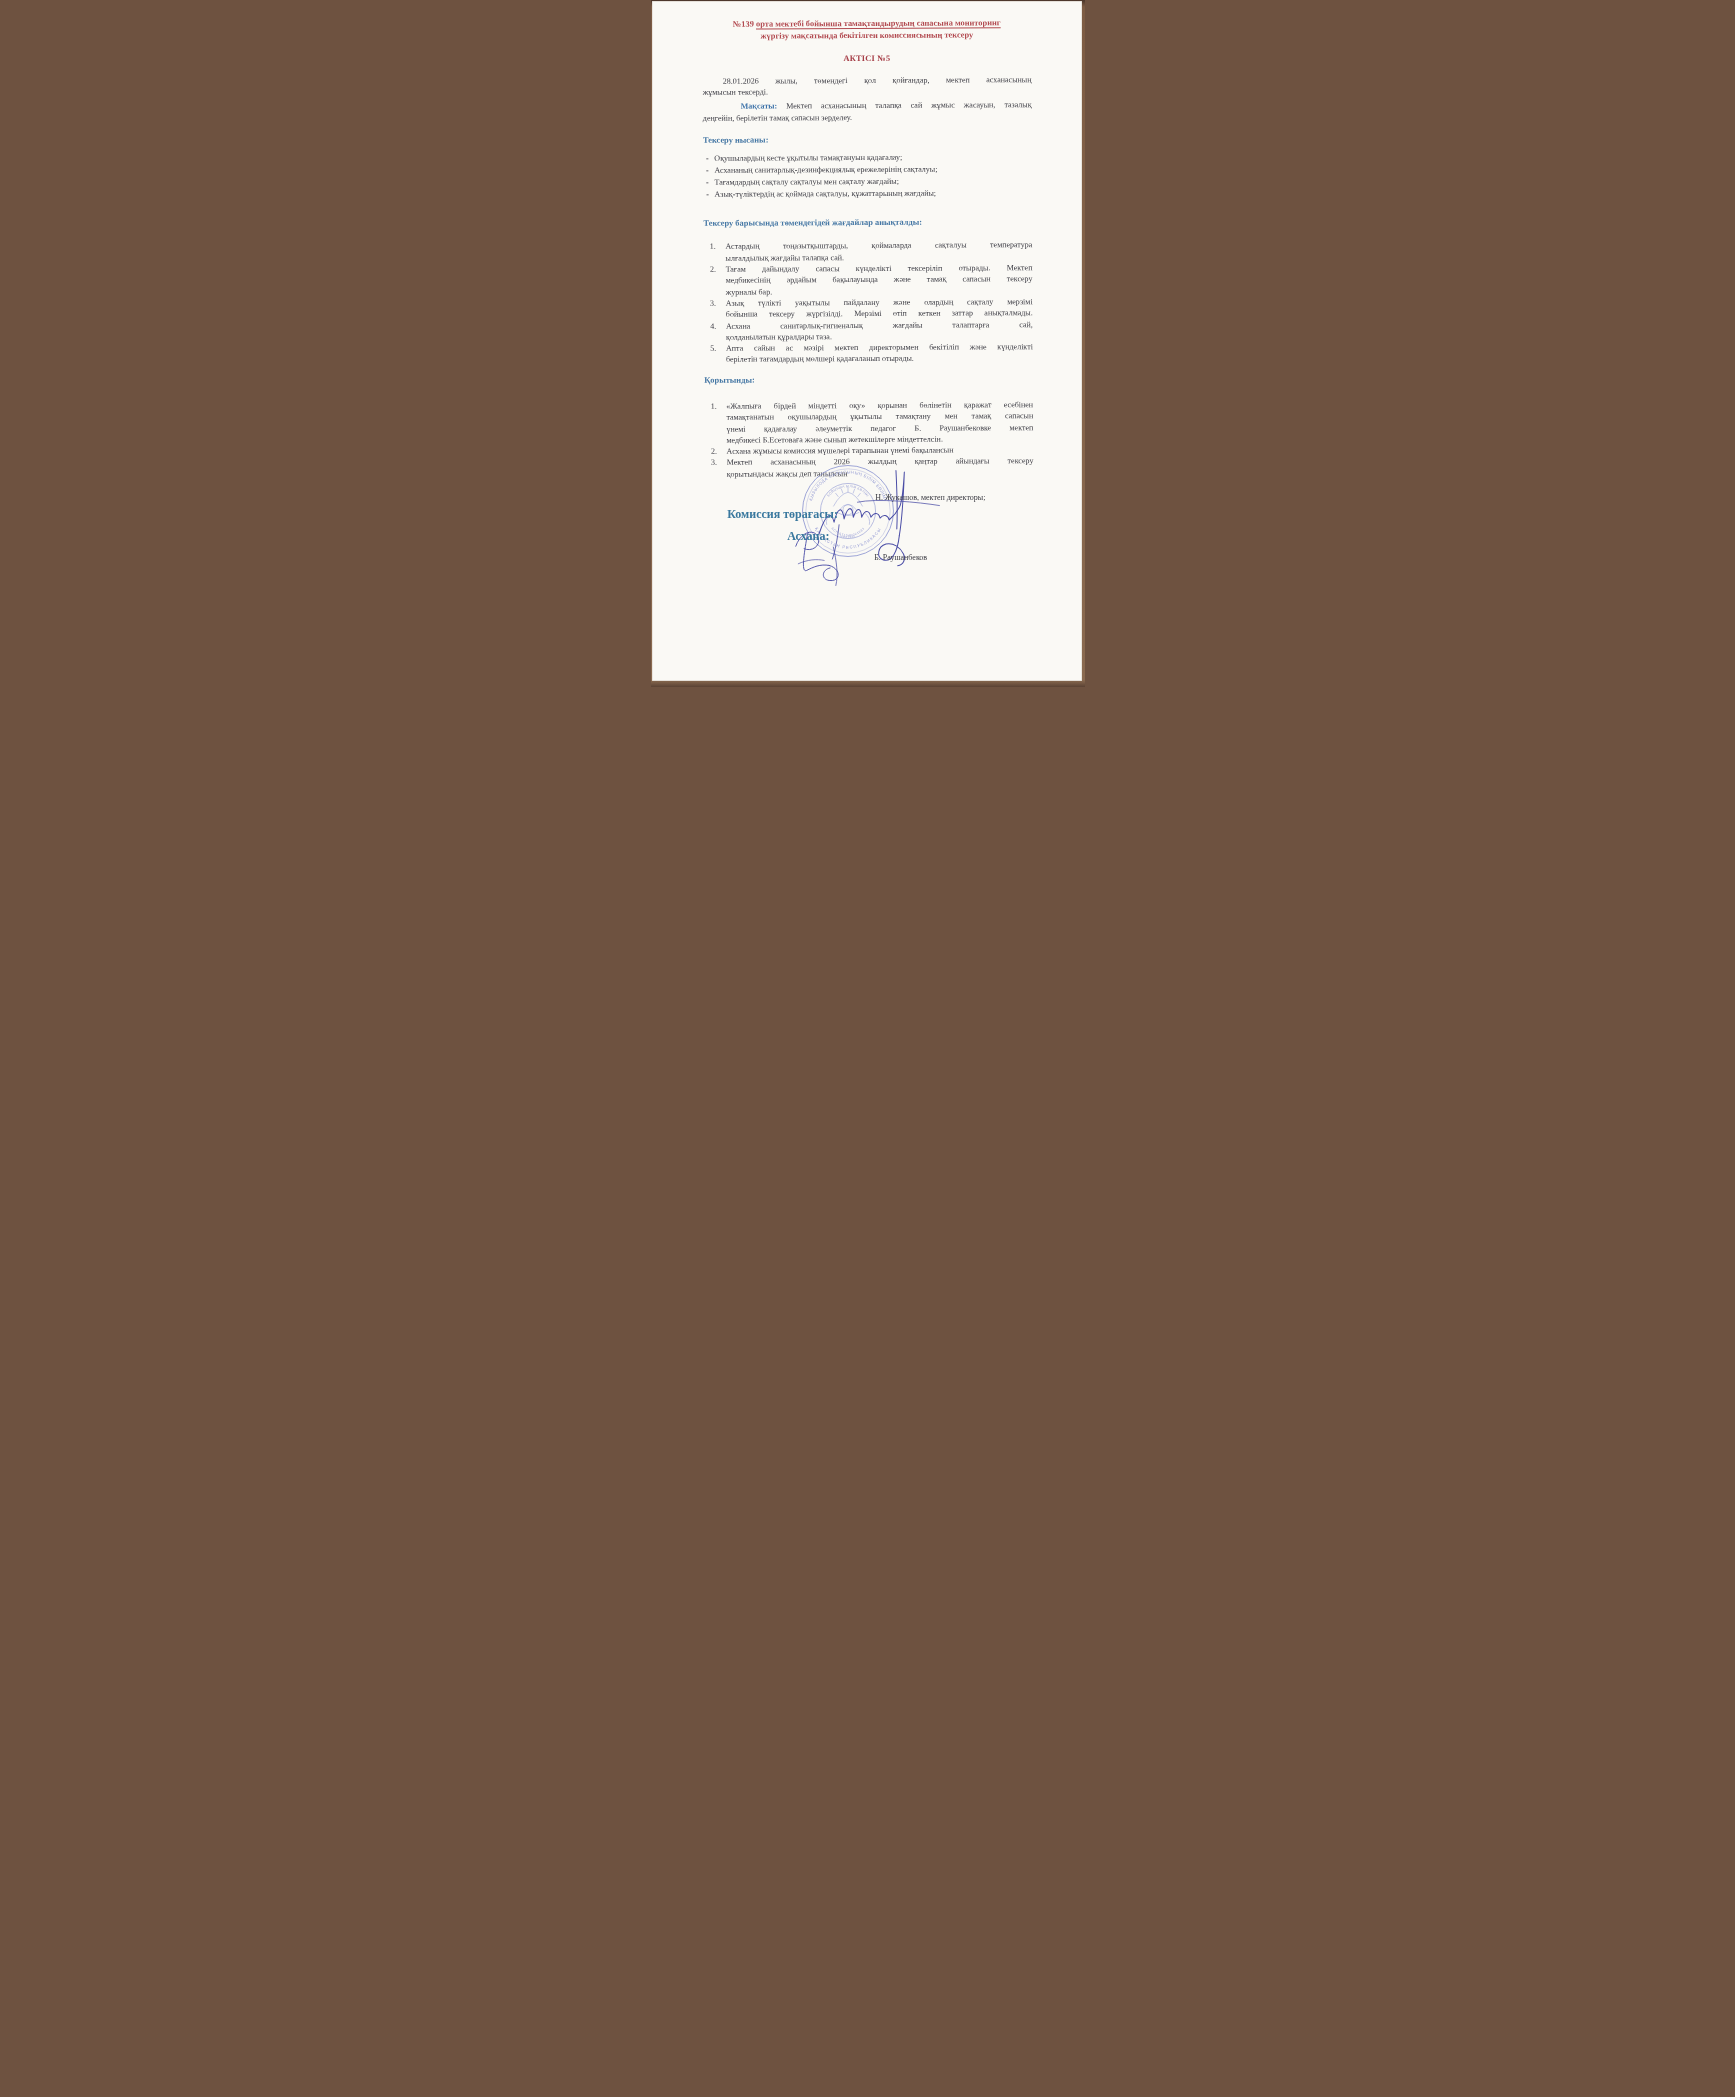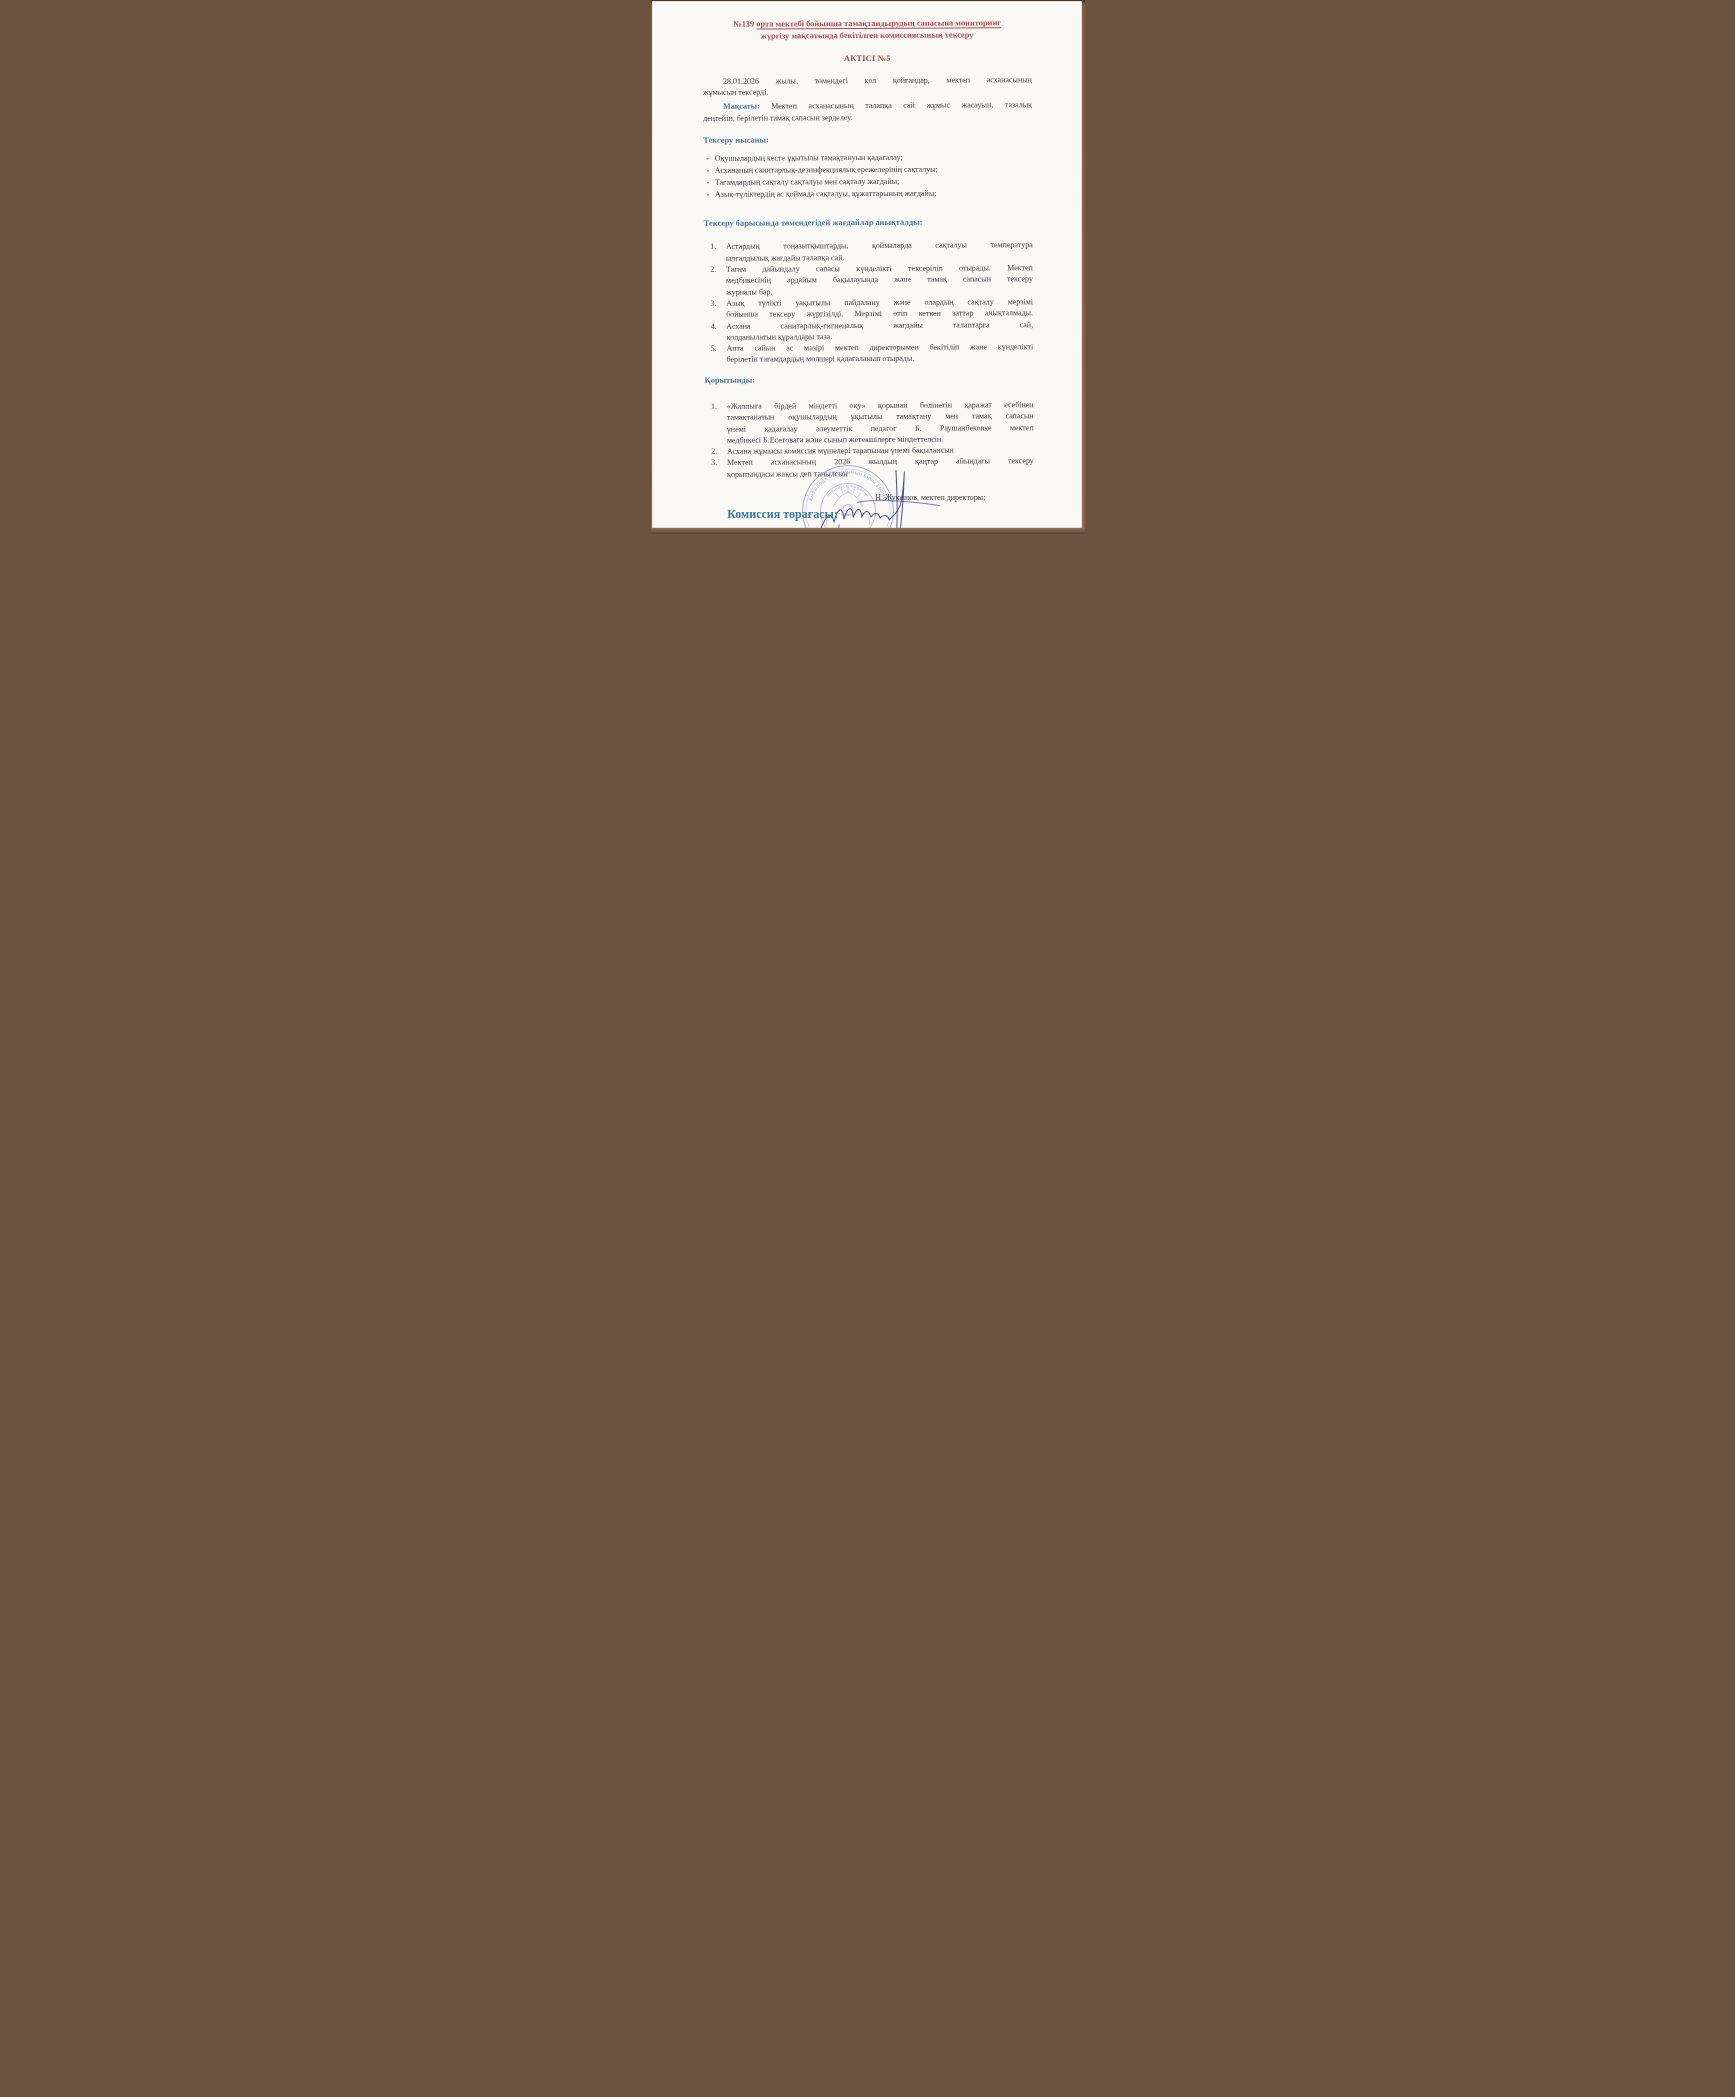--- a/index.html
+++ b/index.html
@@ -1,33 +1,33 @@
 <!DOCTYPE html>
 <html style="font-size:6.7px"><head>
 <meta charset="utf-8">
 <style>
   html,body{margin:0;padding:0;background:#6e5240;}
-  .scan{position:relative;width:434px;height:534px;margin:0 auto;
+  .scan{position:relative;width:434px;height:687px;margin:0 auto;
         background:linear-gradient(180deg,#4a352a 0%,#7d5c44 1%,#8a6a50 99%,#5a4234 100%);}
   .page{position:absolute;left:1.7px;top:1.3px;right:2.5px;bottom:5.9px;background:#faf9f5;
         box-shadow:inset 0 0 0 0.4px #cfc8bd;overflow:hidden;
         font-family:"Liberation Serif","DejaVu Serif",serif;color:#3a3a42;}
   .content{position:absolute;inset:0;padding:17px 49px 0 52px;box-sizing:border-box;
         transform:rotate(-0.3deg);}
   
   .doc-title{color:#b24a50;text-align:center;font-weight:bold;font-size:8.4px;line-height:12px;}
   .doc-title .u{text-decoration:underline;text-underline-offset:1.7px;text-decoration-thickness:0.4px;}
   .act-title{color:#a63f48;text-align:center;font-weight:bold;font-size:8.4px;margin-top:12px;letter-spacing:0.2px;}
   
   .line{font-size:8px;line-height:11.3px;white-space:normal;}
   .full{text-align:justify;text-align-last:justify;}
   .indent{text-indent:20px;}
   .para1{margin-top:12px;}
   .purpose{margin-top:2.9px;}
-  .blue-label{color:#3e73a9;font-weight:bold;}
+  .blue-label{color:#3e73a9;font-weight:bold;margin-left:18px;}
   .blue-h{color:#4577a4;font-size:8.4px;font-weight:bold;margin:0;line-height:11.7px;}
   .h-objects{margin-top:11px;}
   .h-findings{margin-top:17px;}
   .h-conclusion{margin-top:9.2px;}
   
   .bullets{margin-top:6.7px;}
   .b-item{display:flex;font-size:8px;line-height:12px;}
   .b-item .dash{flex:0 0 11.3px;padding-left:2.9px;box-sizing:border-box;}
   
   .num-list{margin-top:11.3px;}

